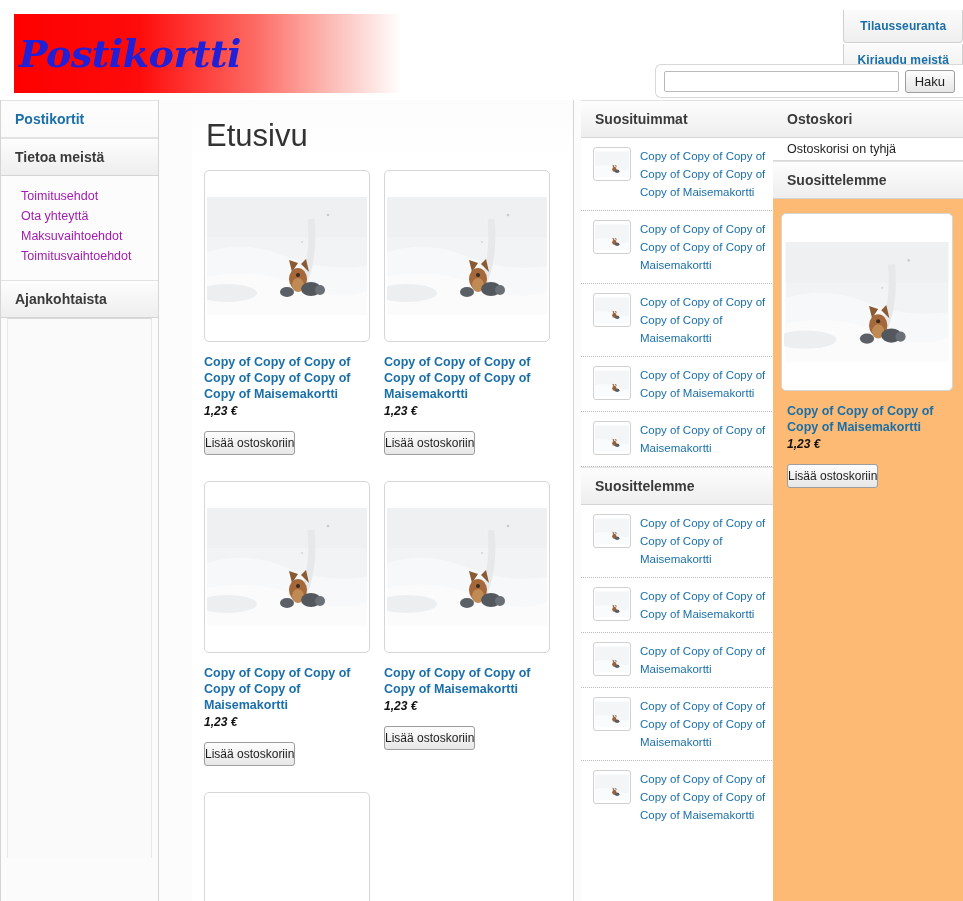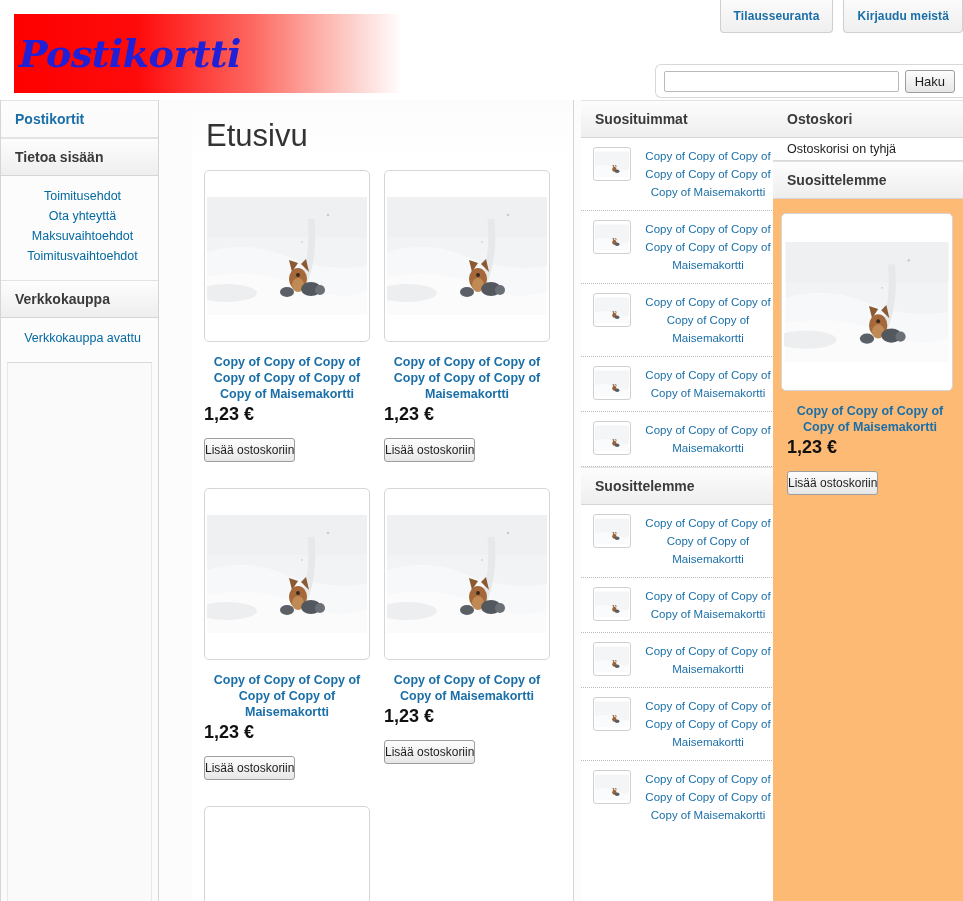--- a/index.html
+++ b/index.html
@@ -3,30 +3,30 @@
 <meta charset="utf-8">
 <style>
   * { box-sizing: border-box; }
   html, body {
     margin: 0; padding: 0;
     width: 963px; height: 901px;
     background: #ffffff;
     font-family: "Liberation Sans", sans-serif;
     overflow: hidden;
   }
-  a { text-decoration: none; text-align: center; }
+  a { text-decoration: none; }
 
   
   .topbar {
     position: absolute; top: 0; left: 0; width: 963px; height: 100px;
     background: #ffffff;
   }
   .top-buttons {
-    position: absolute; right: 0px; top: 0px;
-    display: flex; gap: 10px;
+    position: absolute; right: 0px; top: 10px;
+    display: flex; gap: 1px; flex-direction: column;
   }
   .topbtn {
     background: linear-gradient(to bottom, #fbfbfb 0%, #efefef 100%);
     border: 1px solid #cfcfcf;
     border-top: none;
     border-radius: 0 0 4px 4px;
     color: #1a6fa8;
     font-weight: bold;
     font-size: 12px;
     padding: 9px 13px 9px 13px;
@@ -119,21 +119,21 @@
     border-bottom: 1px solid #d5d5d5;
     font-weight: bold;
     font-size: 14px;
     color: #3a3a3a;
     padding: 10px 14px;
   }
   .panel-head.link { color: #1a6fa8; background: linear-gradient(to bottom,#fdfdfd 0%, #fafafa 100%); border-bottom:1px solid #e3e3e3;}
   .panel-body { padding: 10px 14px 14px 20px; background: #fcfcfc; }
   .panel-body a {
     display: block;
-    color: #0369a1;
+    color: #a21caf;
     font-size: 12.5px;
     line-height: 18px;
     padding: 1px 0;
   }
   .left-filler {
     border-top: 1px solid #d9d9d9;
     height: 540px;
     background: #fafafa;
     margin: 0 6px;
     border-left: 1px solid #e8e8e8;
@@ -166,23 +166,24 @@
   .prod-title {
     display: block;
     color: #1a6fa8;
     font-weight: bold;
     font-size: 12.5px;
     line-height: 16px;
     margin-top: 12px;
   }
   .prod-price {
     font-weight: bold;
-    font-size: 18px;
+    font-size: 12px;
     color: #111;
     margin-top: 2px;
+    font-style: italic;
   }
   .addbtn {
     margin-top: 13px;
     background: linear-gradient(to bottom, #fdfdfd 0%, #e7e7e7 100%);
     border: 1px solid #9d9d9d;
     border-radius: 3px;
     font-size: 12px;
     color: #1d1d1d;
     padding: 4px 0;
     cursor: pointer;
@@ -253,32 +254,29 @@
     <button class="searchbtn">Haku</button>
   </div>
 </div>
 
 <div class="page">
 
   <div class="col-left">
 
     <div class="panel-head link">Postikortit</div>
 
-    <div class="panel-head">Tietoa sisään</div>
+    <div class="panel-head">Tietoa meistä</div>
     <div class="panel-body">
       <a href="#">Toimitusehdot</a>
       <a href="#">Ota yhteyttä</a>
       <a href="#">Maksuvaihtoehdot</a>
       <a href="#">Toimitusvaihtoehdot</a>
     </div>
 
-    <div class="panel-head">Verkkokauppa</div>
-    <div class="panel-body">
-      <a href="#">Verkkokauppa avattu</a>
-    </div>
+    <div class="panel-head">Ajankohtaista</div>
 
     <div class="left-filler"></div>
   </div>
 
   <div class="col-main">
 
     <h1 class="page-title">Etusivu</h1>
 
     <div class="prod-grid">
 

